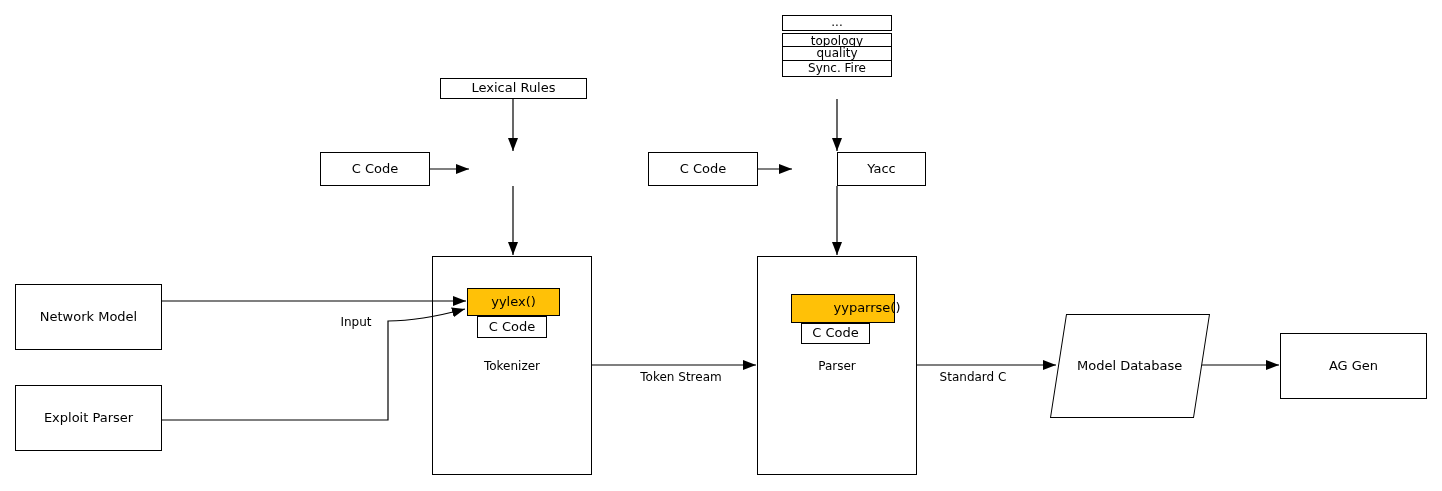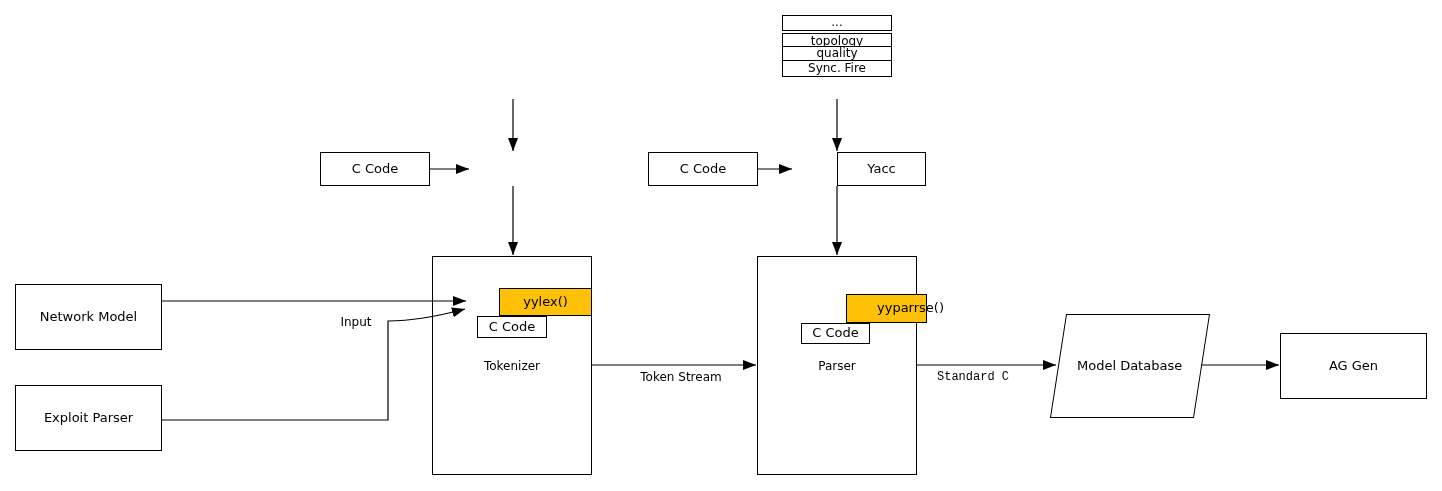--- a/index.html
+++ b/index.html
@@ -8,21 +8,21 @@
     font-family:"DejaVu Sans","Liberation Sans",sans-serif; color:#000;
     overflow:hidden;
   }
   svg.connectors { position:absolute; left:0; top:0; width:1442px; height:491px; }
   .node {
     position:absolute; box-sizing:border-box; border:1px solid #000;
     display:flex; align-items:center; justify-content:center;
     font-size:13px; line-height:1.1; background:#ffffff; white-space:nowrap;
   }
   .node.transparent { background:transparent; }
-  .node.gold { background:var(--accent,#FFC107);margin-left:32px; }
+  .node.gold { background:var(--accent,#FFC107); }
   .row { font-size:12px; }
   .flabel {
     position:absolute; font-size:12px; text-align:center; white-space:nowrap;
   }
   .skew { transform:skewX(-8.8deg); }
   .unskew { transform:skewX(8.8deg); display:block; }
 </style>
 </head>
 <body>
 
@@ -50,40 +50,41 @@
   </svg>
 
   <div class="node transparent" style="left:432px; top:256px; width:160px; height:219px;"></div>
   <div class="node transparent" style="left:757px; top:256px; width:160px; height:219px;"></div>
 
   <div class="node row" style="left:782px; top:15px; width:110px; height:16px;">...</div>
   <div class="node row" style="left:782px; top:33px; width:110px; height:17px;">topology</div>
   <div class="node row" style="left:782px; top:46px; width:110px; height:15px;">quality</div>
   <div class="node row" style="left:782px; top:60px; width:110px; height:17px;">Sync. Fire</div>
 
+  <div class="node" style="left:440px; top:78px; width:147px; height:21px;">Lexical Rules</div>
 
   <div class="node" style="left:320px; top:152px; width:110px; height:34px;">C Code</div>
 
   <div class="node" style="left:648px; top:152px; width:110px; height:34px;">C Code</div>
   <div class="node" style="left:793px; top:152px; width:89px; height:34px;margin-left:44px;">Yacc</div>
 
   <div class="node gold" style="left:467px; top:288px; width:93px; height:28px;">yylex()</div>
   <div class="node" style="left:477px; top:316px; width:70px; height:22px;">C Code</div>
   <div class="flabel" style="left:432px; top:359px; width:160px;">Tokenizer</div>
 
-  <div class="node gold" style="left:814px; top:294px; width:81px; height:29px;padding-left:48px;">yyparrse()</div>
+  <div class="node gold" style="left:791px; top:294px; width:104px; height:29px;padding-left:48px;">yyparrse()</div>
   <div class="node" style="left:801px; top:323px; width:69px; height:21px;">C Code</div>
   <div class="flabel" style="left:757px; top:359px; width:160px;">Parser</div>
 
   <div class="node" style="left:15px; top:284px; width:147px; height:66px;">Network Model</div>
   <div class="node" style="left:15px; top:385px; width:147px; height:66px;">Exploit Parser</div>
 
   <div class="node transparent skew" style="left:1058px; top:314px; width:144px; height:104px;">
     <span class="unskew">Model Database</span>
   </div>
 
   <div class="node" style="left:1280px; top:333px; width:147px; height:66px;">AG Gen</div>
 
   <div class="flabel" style="left:306px; top:315px; width:100px;">Input</div>
   <div class="flabel" style="left:631px; top:370px; width:100px;">Token Stream</div>
-  <div class="flabel" style="left:933px; top:370px; width:80px;font-family:Liberation Mono, monospace;">Standard C</div>
+  <div class="flabel" style="left:933px; top:370px; width:80px;">Standard C</div>
 
 </div>
 
 </body></html>

